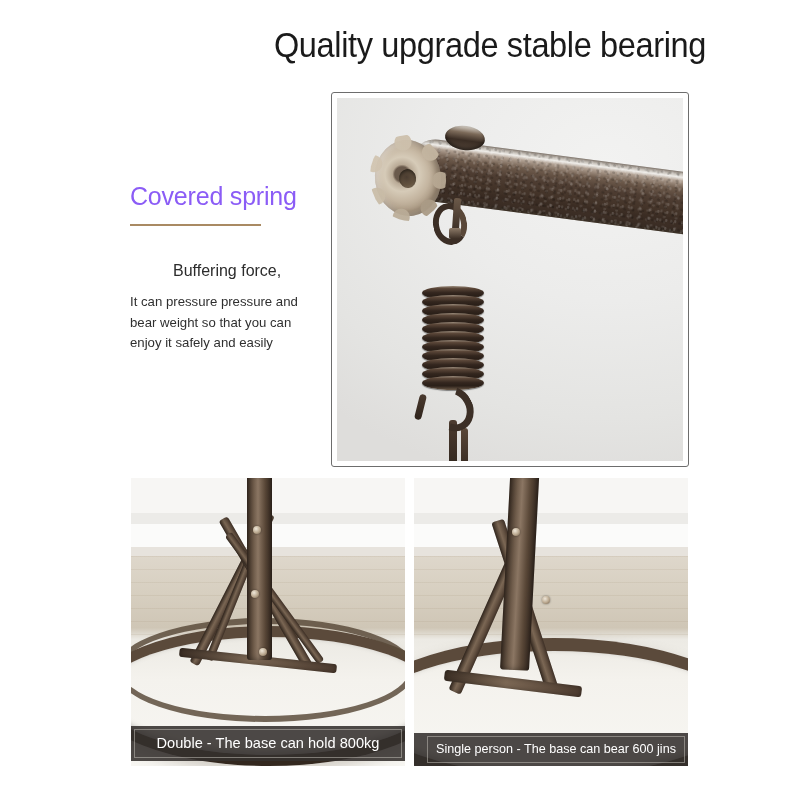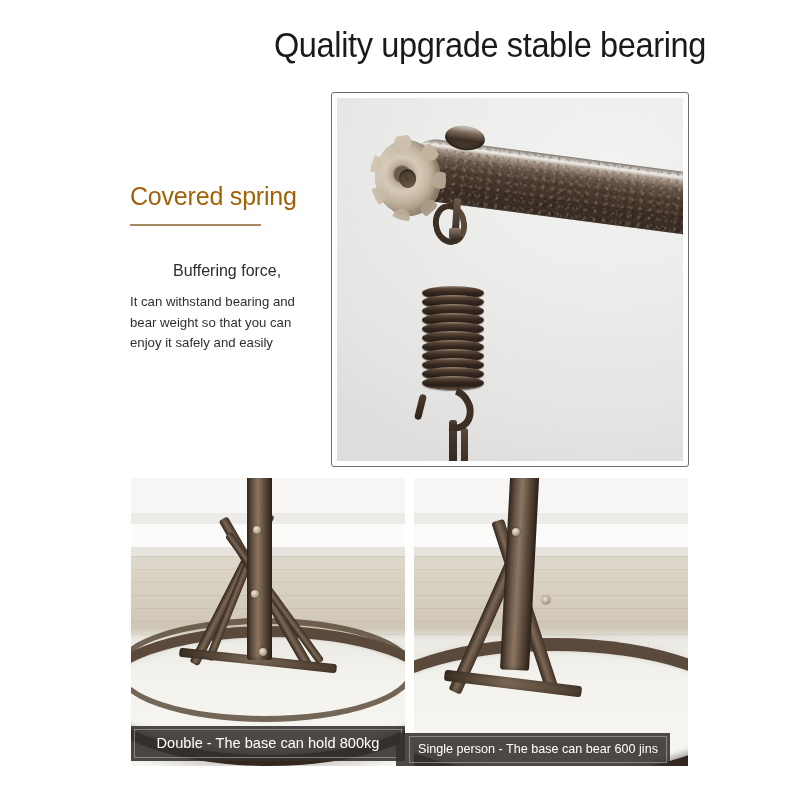--- a/index.html
+++ b/index.html
@@ -41,21 +41,21 @@
   .info-col {
     position: absolute;
     left: 130px;
     top: 180px;
     width: 196px;
   }
   .info-heading {
     font-size: 25px;
     line-height: 32px;
     font-weight: 400;
-    color: #a16207;
+    color: #8b5cf6;
     letter-spacing: -0.2px;
     white-space: nowrap;
   }
   .info-rule {
     margin-top: 12px;
     width: 131px;
     height: 2px;
     background: #a98a63;
   }
   .info-sub {
@@ -428,21 +428,21 @@
 <body>
 
 <div class="page">
 
   <div class="hero-title">Quality upgrade stable bearing</div>
 
   <div class="info-col">
     <div class="info-heading">Covered spring</div>
     <div class="info-rule"></div>
     <div class="info-sub">Buffering force,</div>
-    <div class="info-body">It can withstand bearing and bear weight so that you can enjoy it safely and easily</div>
+    <div class="info-body">It can pressure pressure and bear weight so that you can enjoy it safely and easily</div>
   </div>
 
   <div class="photo-main">
     <div class="photo-main-inner">
 
       <div class="bar">
         <div class="tex"></div>
       </div>
 
       <div class="collar"></div>
@@ -501,17 +501,17 @@
       <div class="screw" style="left:98px;  top:50px"></div>
       <div class="screw" style="left:128px; top:118px"></div>
     </div>
 
   </div>
 
   <div class="caption left-caption" style="left:131px;text-align:center;">
     <div class="caption-inner">Double - The base can hold 800kg</div>
   </div>
 
-  <div class="caption right-caption" style="left:396px;padding-left:10px;">
+  <div class="caption right-caption" style="left:414px;padding-left:10px;">
     <div class="caption-inner">Single person - The base can bear 600 jins</div>
   </div>
 
 </div>
 
 </body></html>

